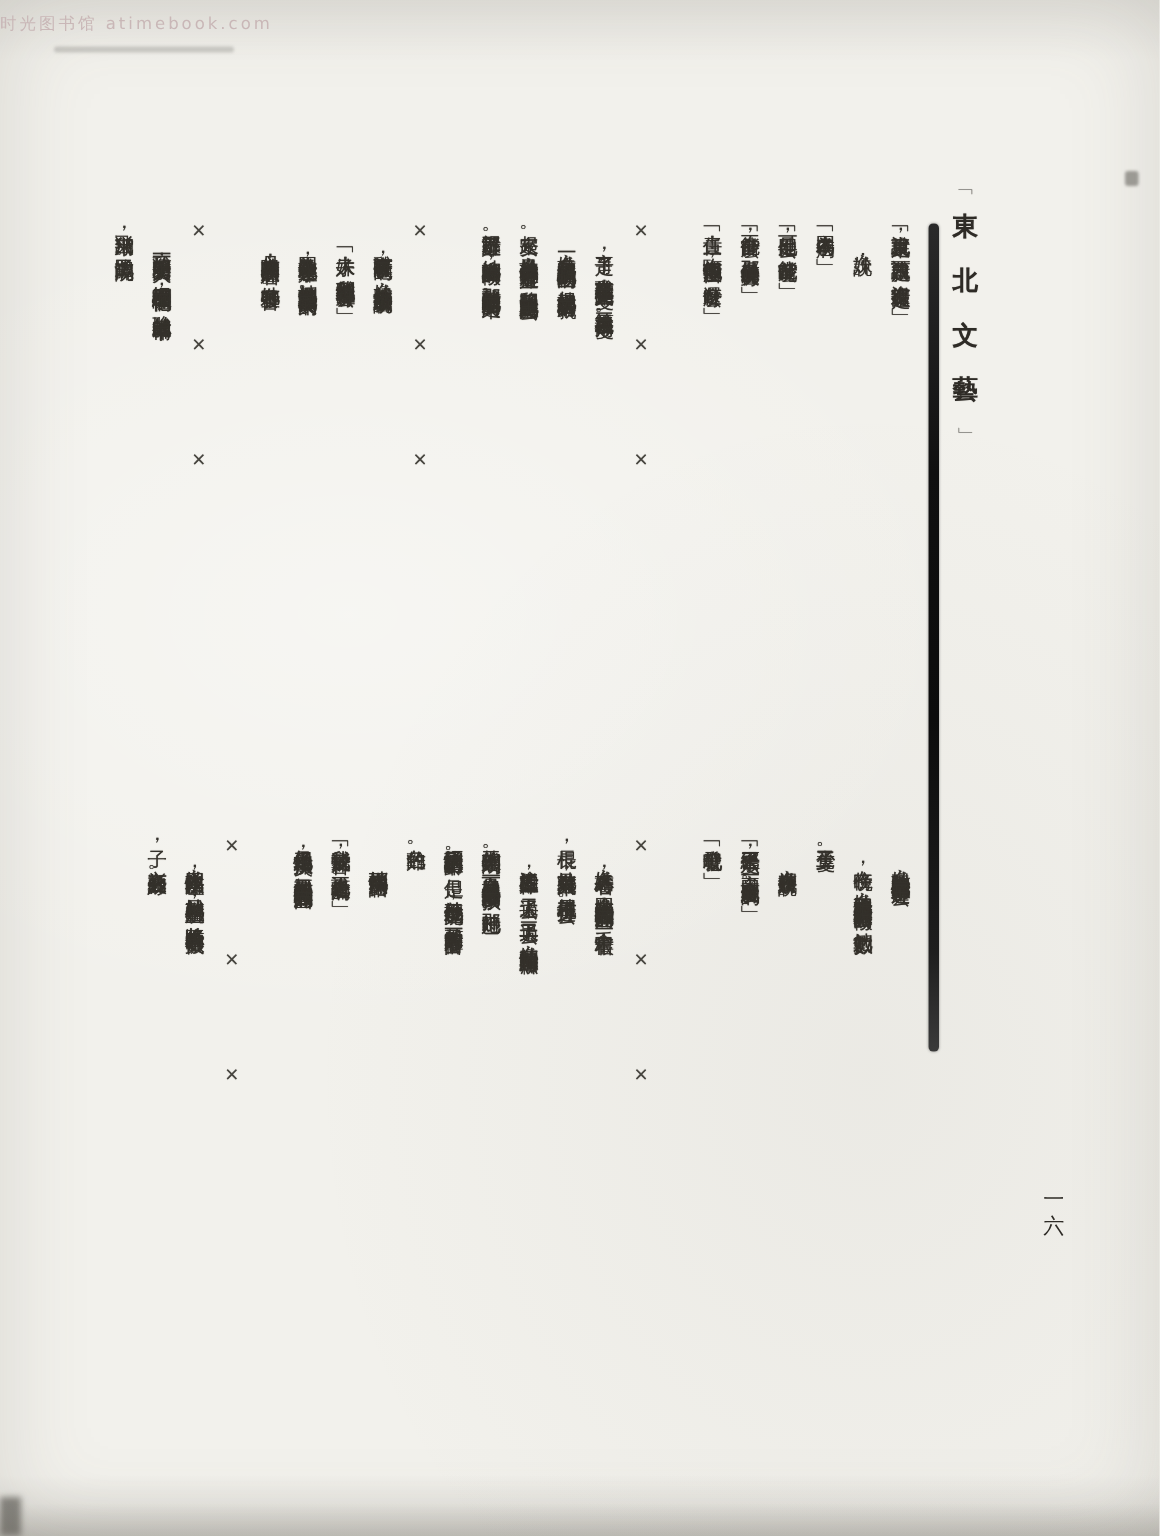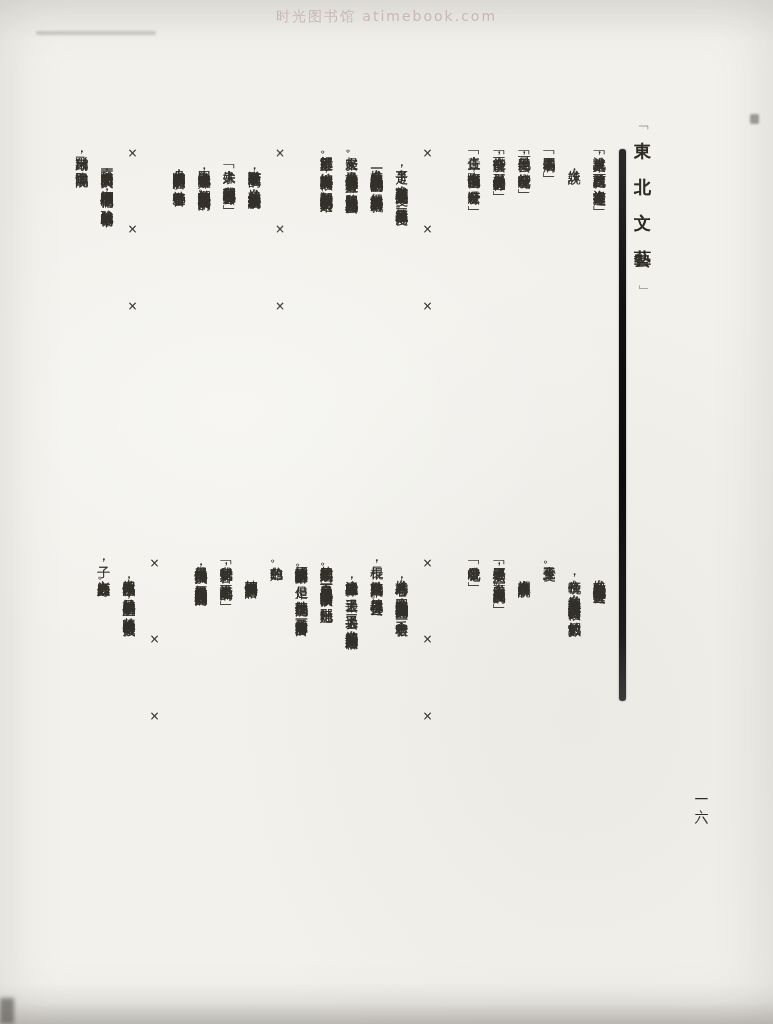--- a/index.html
+++ b/index.html
@@ -15,23 +15,23 @@
   .page{
     position:absolute;inset:0;
     background:
       radial-gradient(ellipse 600px 400px at 30% 40%, rgba(255,255,255,.35), rgba(0,0,0,0) 70%),
       radial-gradient(ellipse 500px 600px at 75% 70%, rgba(120,115,105,.06), rgba(0,0,0,0) 75%),
       linear-gradient(to bottom, rgba(130,126,118,.10) 0%, rgba(0,0,0,0) 4%, rgba(0,0,0,0) 96%, rgba(110,106,98,.18) 100%),
       var(--paper);
     box-shadow:inset 0 0 60px rgba(100,95,85,.18);
   }
   .watermark{
-    position:absolute;top:8px;left:0;width:100%;text-align:center;
+    position:absolute;top:8px;left:0;width:100%;text-align:left;
     font-family:"DejaVu Sans","Liberation Sans",sans-serif;
-    font-size:14px;letter-spacing:2px;color:#c9b7b7;
+    font-size:11px;letter-spacing:2px;color:#c9b7b7;
   }
   
   .band{
     position:absolute;left:134px;width:478px;height:436px;
     writing-mode:vertical-rl;text-orientation:mixed;
     font-size:13px;color:var(--ink);
     text-shadow:0 0 .5px rgba(40,38,32,.65);
   }
   .band.upper{top:146px;}
   .band.lower{top:556px;}

